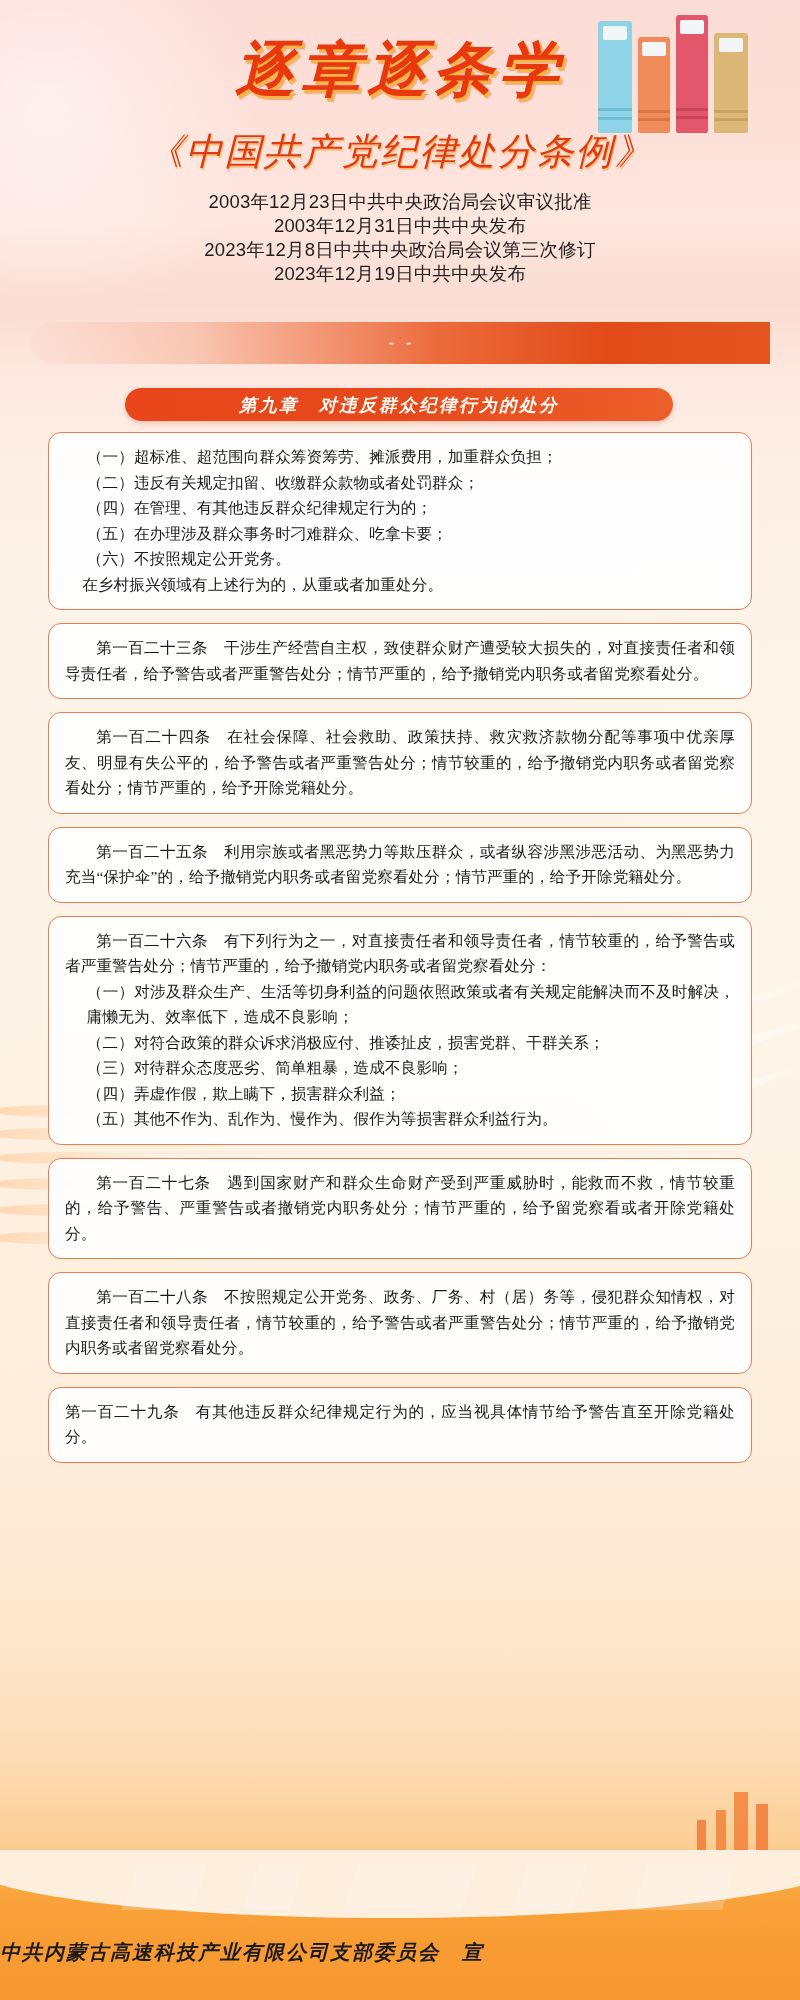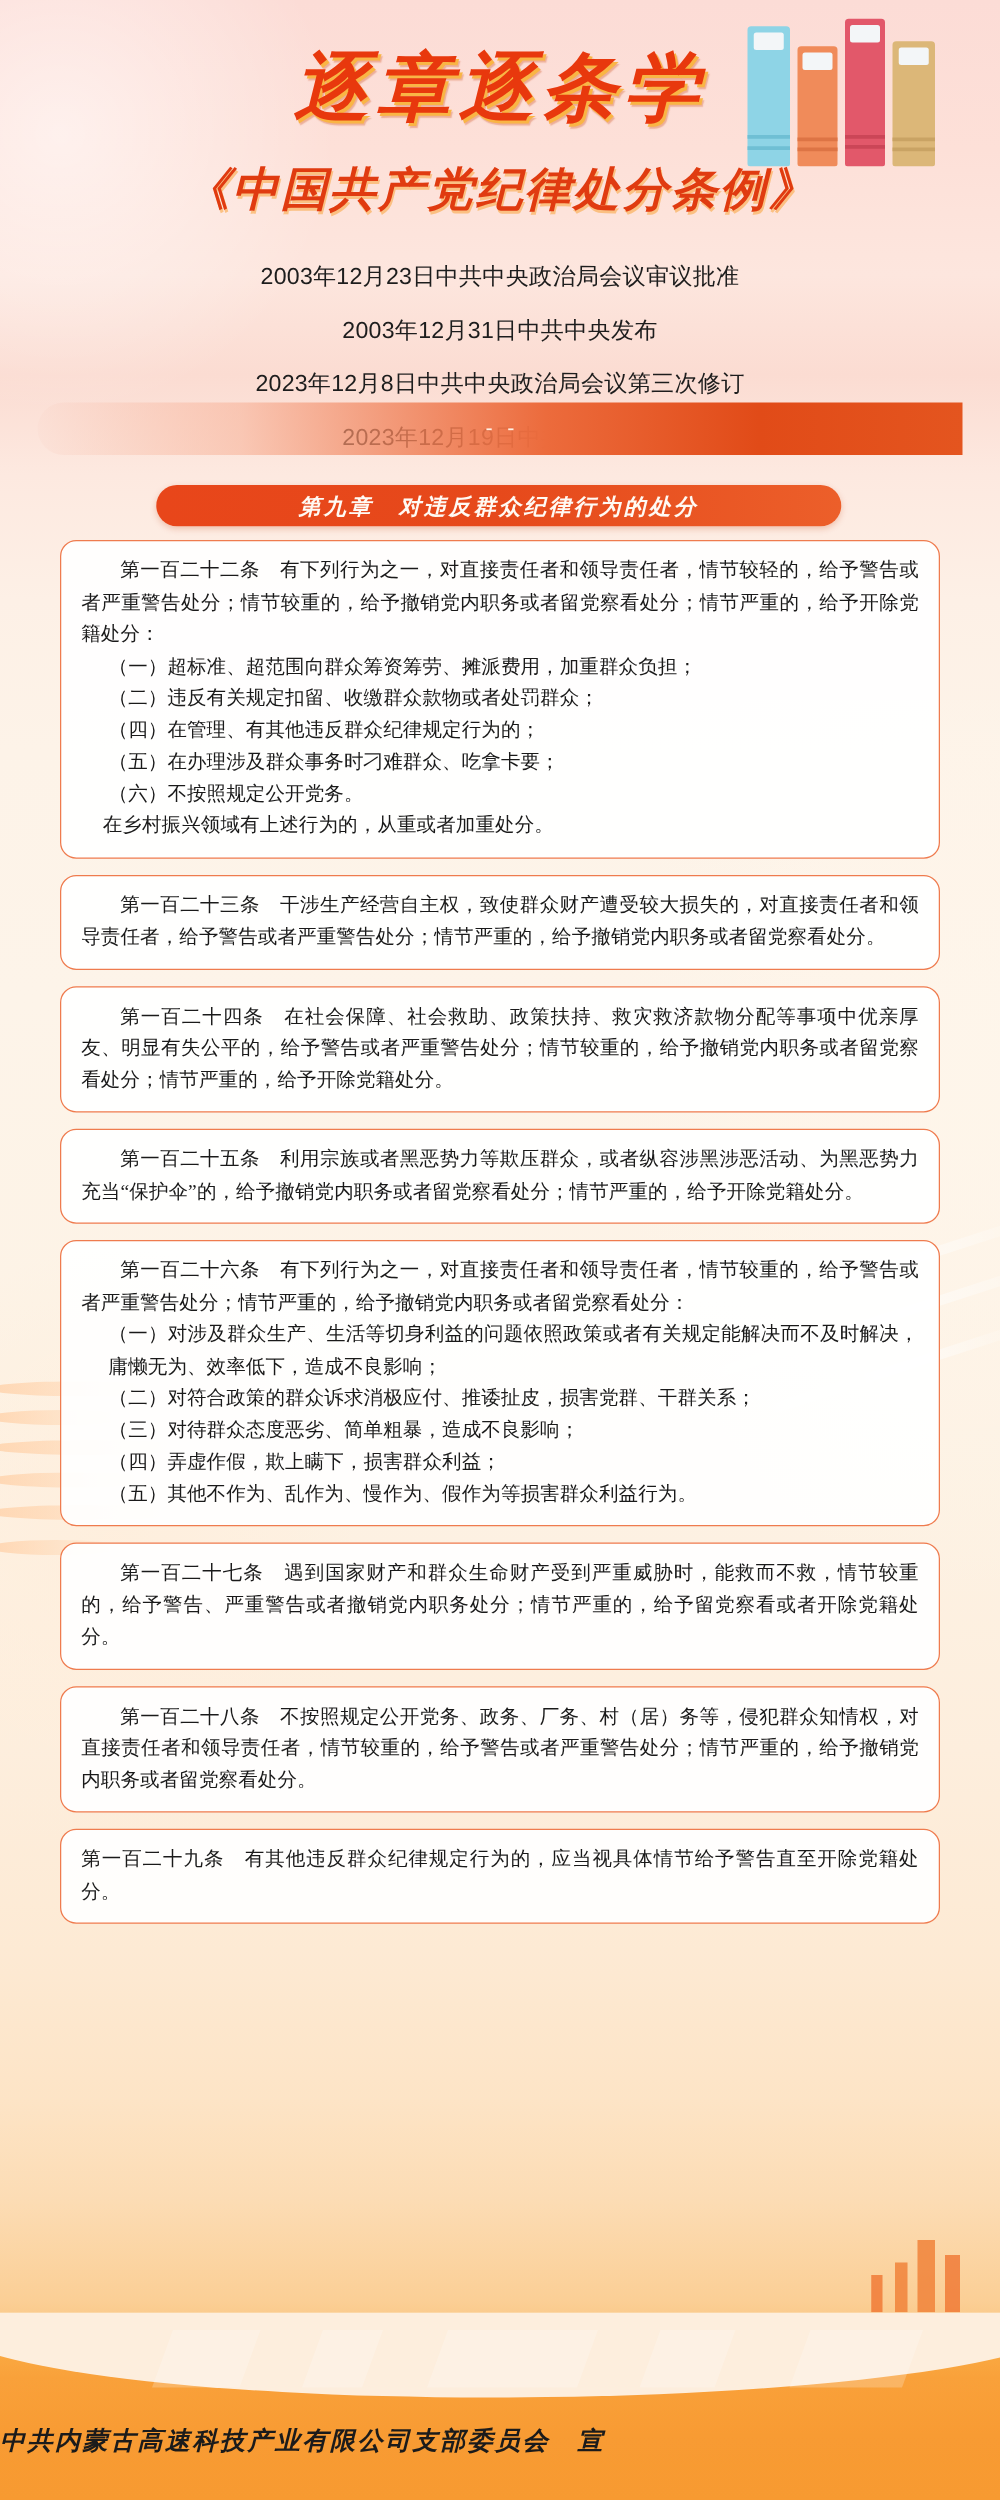--- a/index.html
+++ b/index.html
@@ -70,30 +70,30 @@
   #main-title {
     font-family:"DejaVu Serif","Liberation Serif",serif;
     font-size:60px; font-weight:bold; color:#e8380d;
     letter-spacing:6px;
     font-style:italic;
     text-shadow: 2px 3px 0 #f9b545, 3px 4px 1px rgba(200,60,0,.30);
   }
   #sub-title {
     margin-top:16px;
     font-family:"DejaVu Serif","Liberation Serif",serif;
-    font-size:37px; font-weight:bold; color:#e03b10;
+    font-size:37px; font-weight:normal; color:#e03b10;
     letter-spacing:2px; font-style:italic;
     text-shadow: 1px 2px 0 rgba(250,180,100,.75);
   }
 
   
   #dates { position:absolute; left:0; right:0; top:190px; text-align:center; }
   #dates div {
     font-family:"Liberation Sans","DejaVu Sans",sans-serif;
-    font-size:18.5px; color:#1d1d1d; line-height:24px; letter-spacing:.2px;margin-top:19px;
+    font-size:18.5px; color:#1d1d1d; line-height:24px; letter-spacing:.2px;
   }
 
   
   #section-banner {
     position:absolute; left:30px; top:322px; width:740px; height:42px;
     border-radius:21px 0 0 21px;
     background:linear-gradient(90deg,
        rgba(249,216,205,.25) 0%,
        rgba(247,175,148,.55) 22%,
        #ec6b3c 55%,
@@ -232,21 +232,20 @@
     <span class="dash">-</span>
     <span class="dash">-</span>
   </div>
 
   <div id="chapter-pill">
     <span class="txt">第九章　对违反群众纪律行为的处分</span>
   </div>
 
   <div id="cards">
       <div class="card">
-        <p class="lead">第一百二十二条　有下列行为之一，对直接责任者和领导责任者，情节较轻的，给予警告或者严重警告处分；情节较重的，给予撤销党内职务或者留党察看处分；情节严重的，给予开除党籍处分：</p>
         <p class="item">（一）超标准、超范围向群众筹资筹劳、摊派费用，加重群众负担；</p>
         <p class="item">（二）违反有关规定扣留、收缴群众款物或者处罚群众；</p>
         <p class="item">（四）在管理、有其他违反群众纪律规定行为的；</p>
         <p class="item">（五）在办理涉及群众事务时刁难群众、吃拿卡要；</p>
         <p class="item">（六）不按照规定公开党务。</p>
         <p class="tail">在乡村振兴领域有上述行为的，从重或者加重处分。</p>
       </div>
       <div class="card">
         <p class="lead">第一百二十三条　干涉生产经营自主权，致使群众财产遭受较大损失的，对直接责任者和领导责任者，给予警告或者严重警告处分；情节严重的，给予撤销党内职务或者留党察看处分。</p>
       </div>

